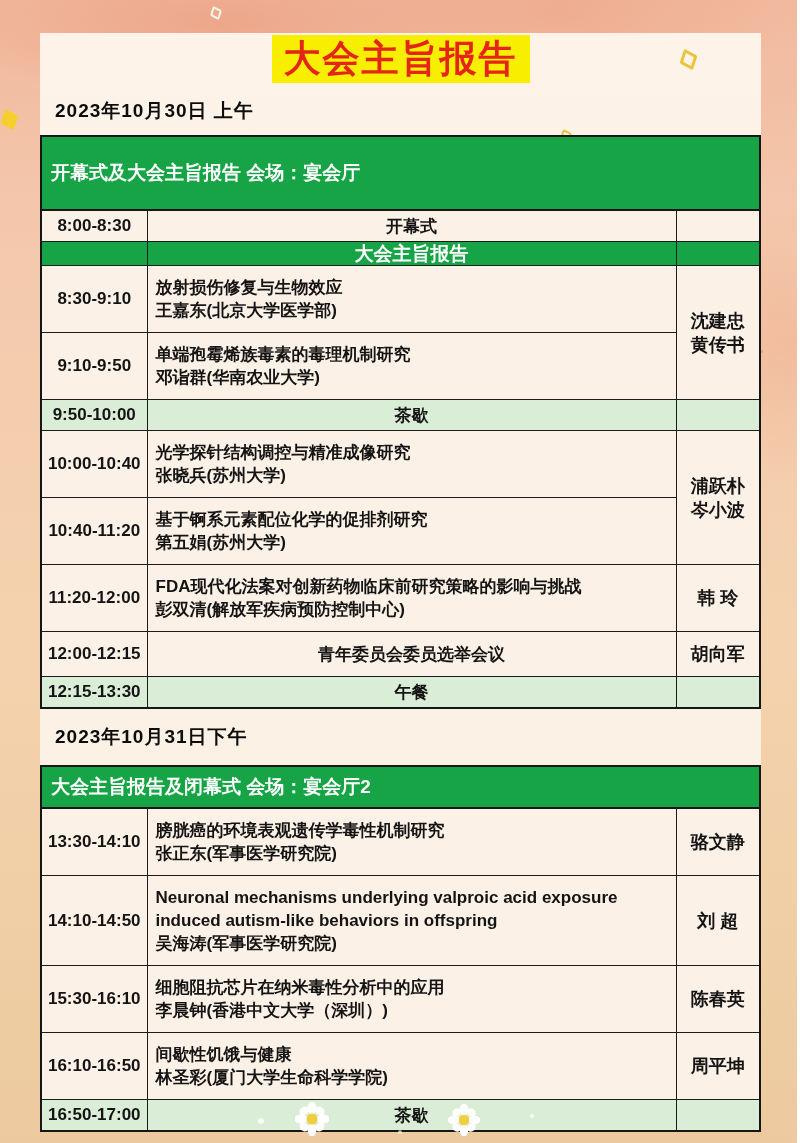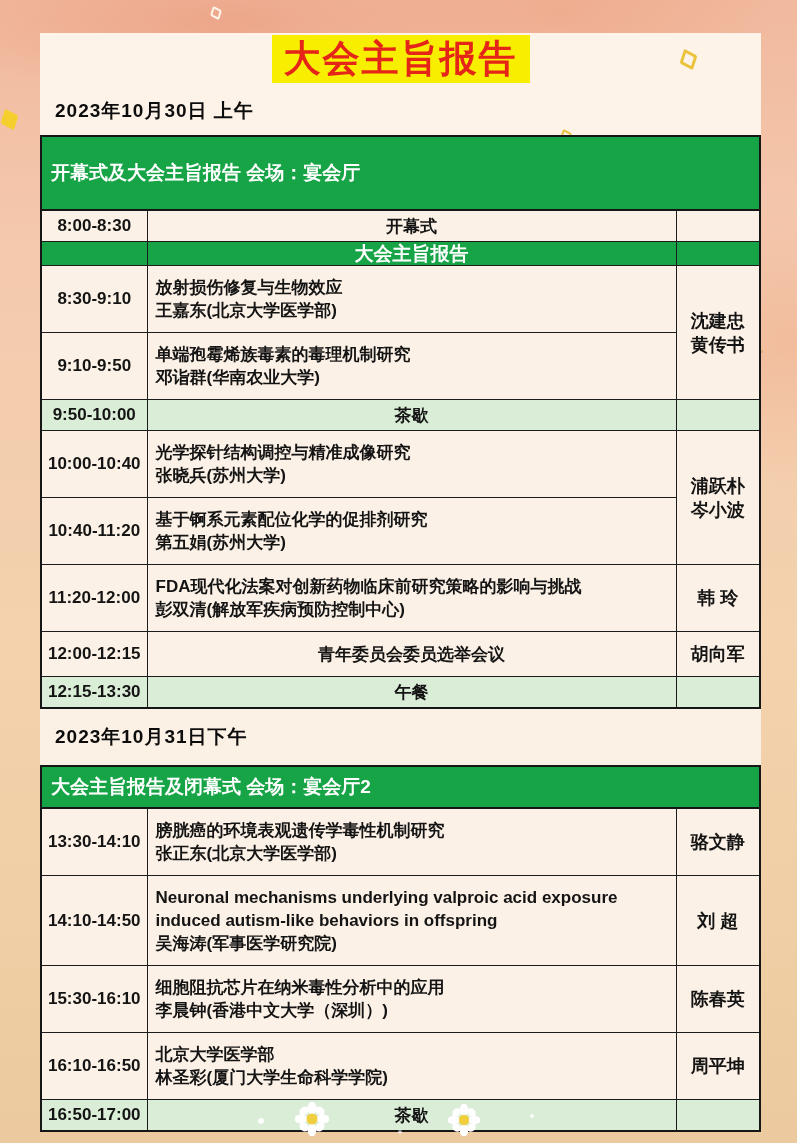--- a/index.html
+++ b/index.html
@@ -242,21 +242,21 @@
         <colgroup>
             <col style="width:106px;">
             <col>
             <col style="width:84px;">
           </colgroup>
         <tbody>
             <tr class="row-normal">
               <td class="time-cell">13:30-14:10</td>
               <td class="content-cell">
                 <div class="talk-title">膀胱癌的环境表观遗传学毒性机制研究</div>
-                <div class="talk-speaker">张正东(北京大学医学部)</div>
+                <div class="talk-speaker">张正东(军事医学研究院)</div>
               </td>
               <td class="chair-cell">
                 <div>骆文静</div>
               </td>
             </tr>
             <tr class="row-normal">
               <td class="time-cell">14:10-14:50</td>
               <td class="content-cell">
                 <div class="talk-title">Neuronal mechanisms underlying valproic acid exposure induced autism-like behaviors in offspring</div>
                 <div class="talk-speaker">吴海涛(军事医学研究院)</div>
@@ -271,21 +271,21 @@
                 <div class="talk-title">细胞阻抗芯片在纳米毒性分析中的应用</div>
                 <div class="talk-speaker">李晨钟(香港中文大学（深圳）)</div>
               </td>
               <td class="chair-cell">
                 <div>陈春英</div>
               </td>
             </tr>
             <tr class="row-normal">
               <td class="time-cell">16:10-16:50</td>
               <td class="content-cell">
-                <div class="talk-title">北京大学医学部</div>
+                <div class="talk-title">间歇性饥饿与健康</div>
                 <div class="talk-speaker">林圣彩(厦门大学生命科学学院)</div>
               </td>
               <td class="chair-cell">
                 <div>周平坤</div>
               </td>
             </tr>
             <tr class="row-teabreak">
               <td class="time-cell">16:50-17:00</td>
               <td class="content-cell center">
                 <div class="talk-title">茶歇</div>

